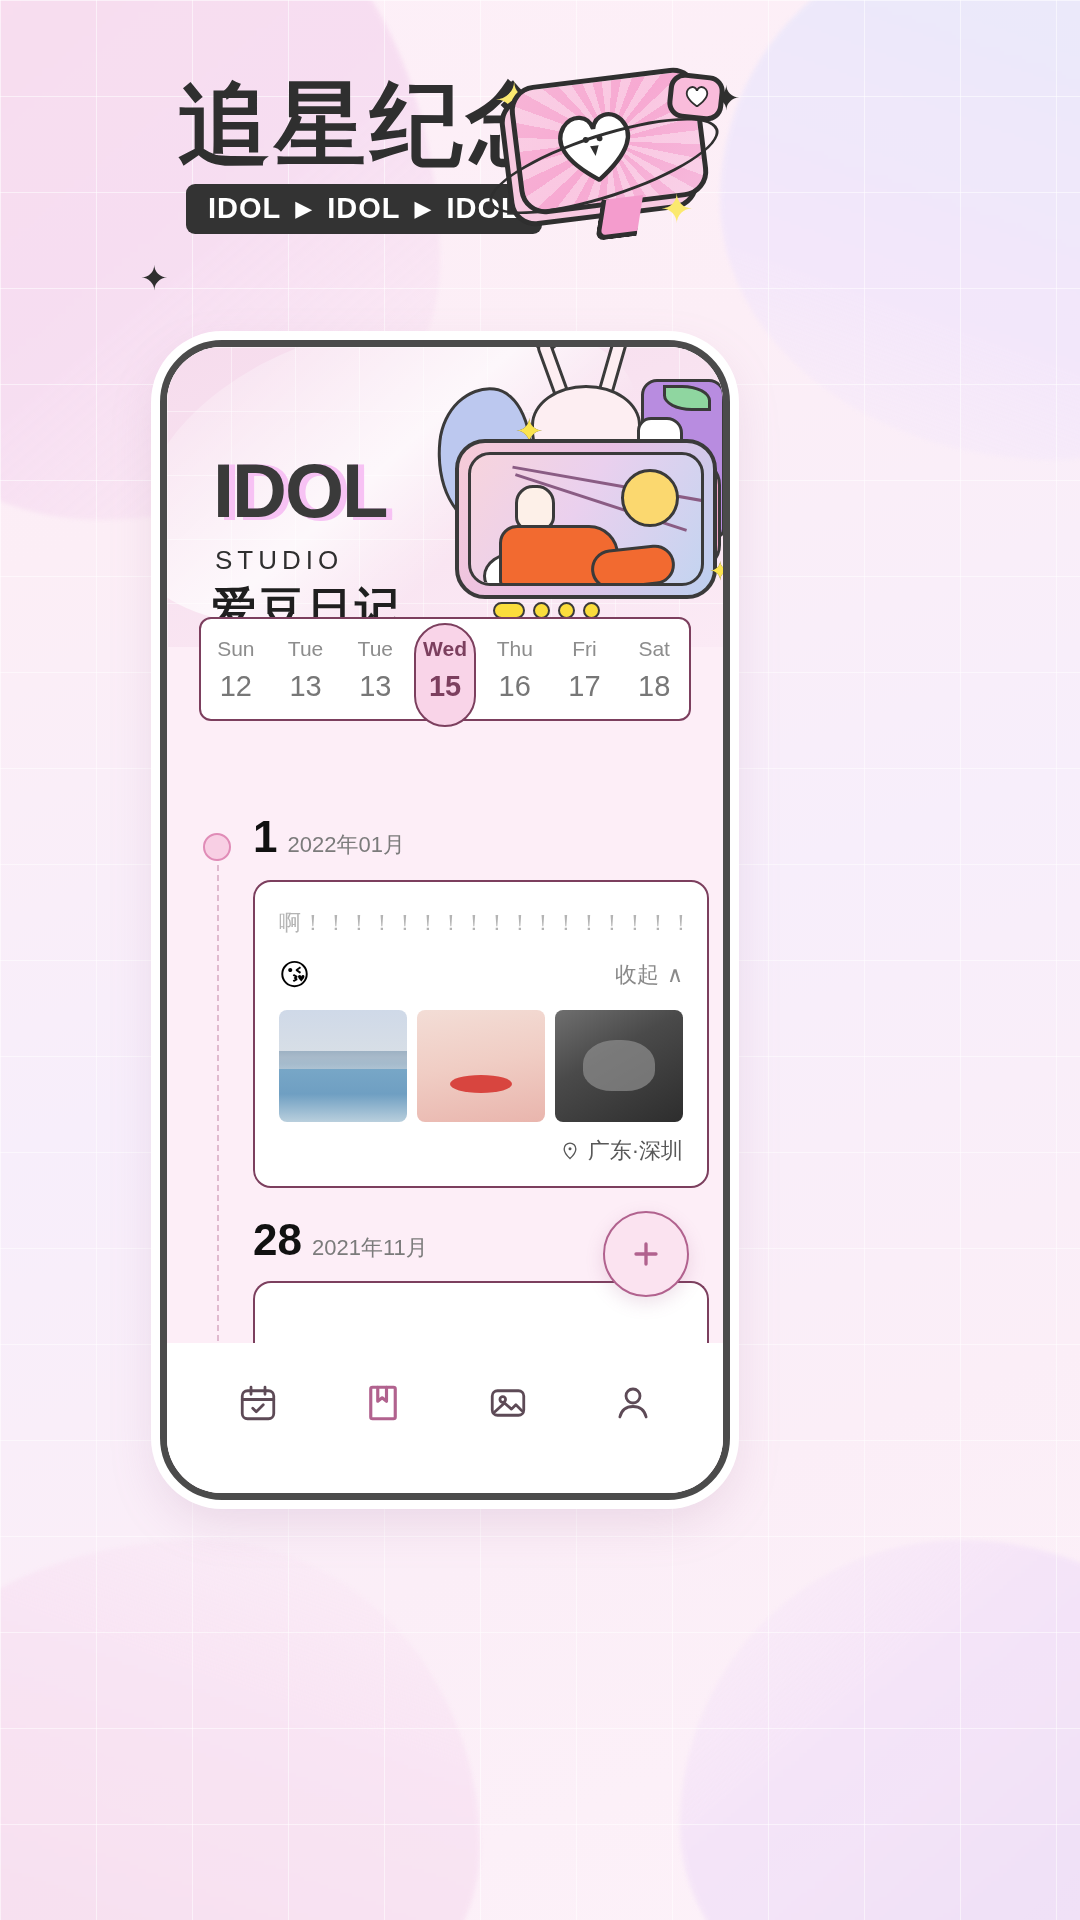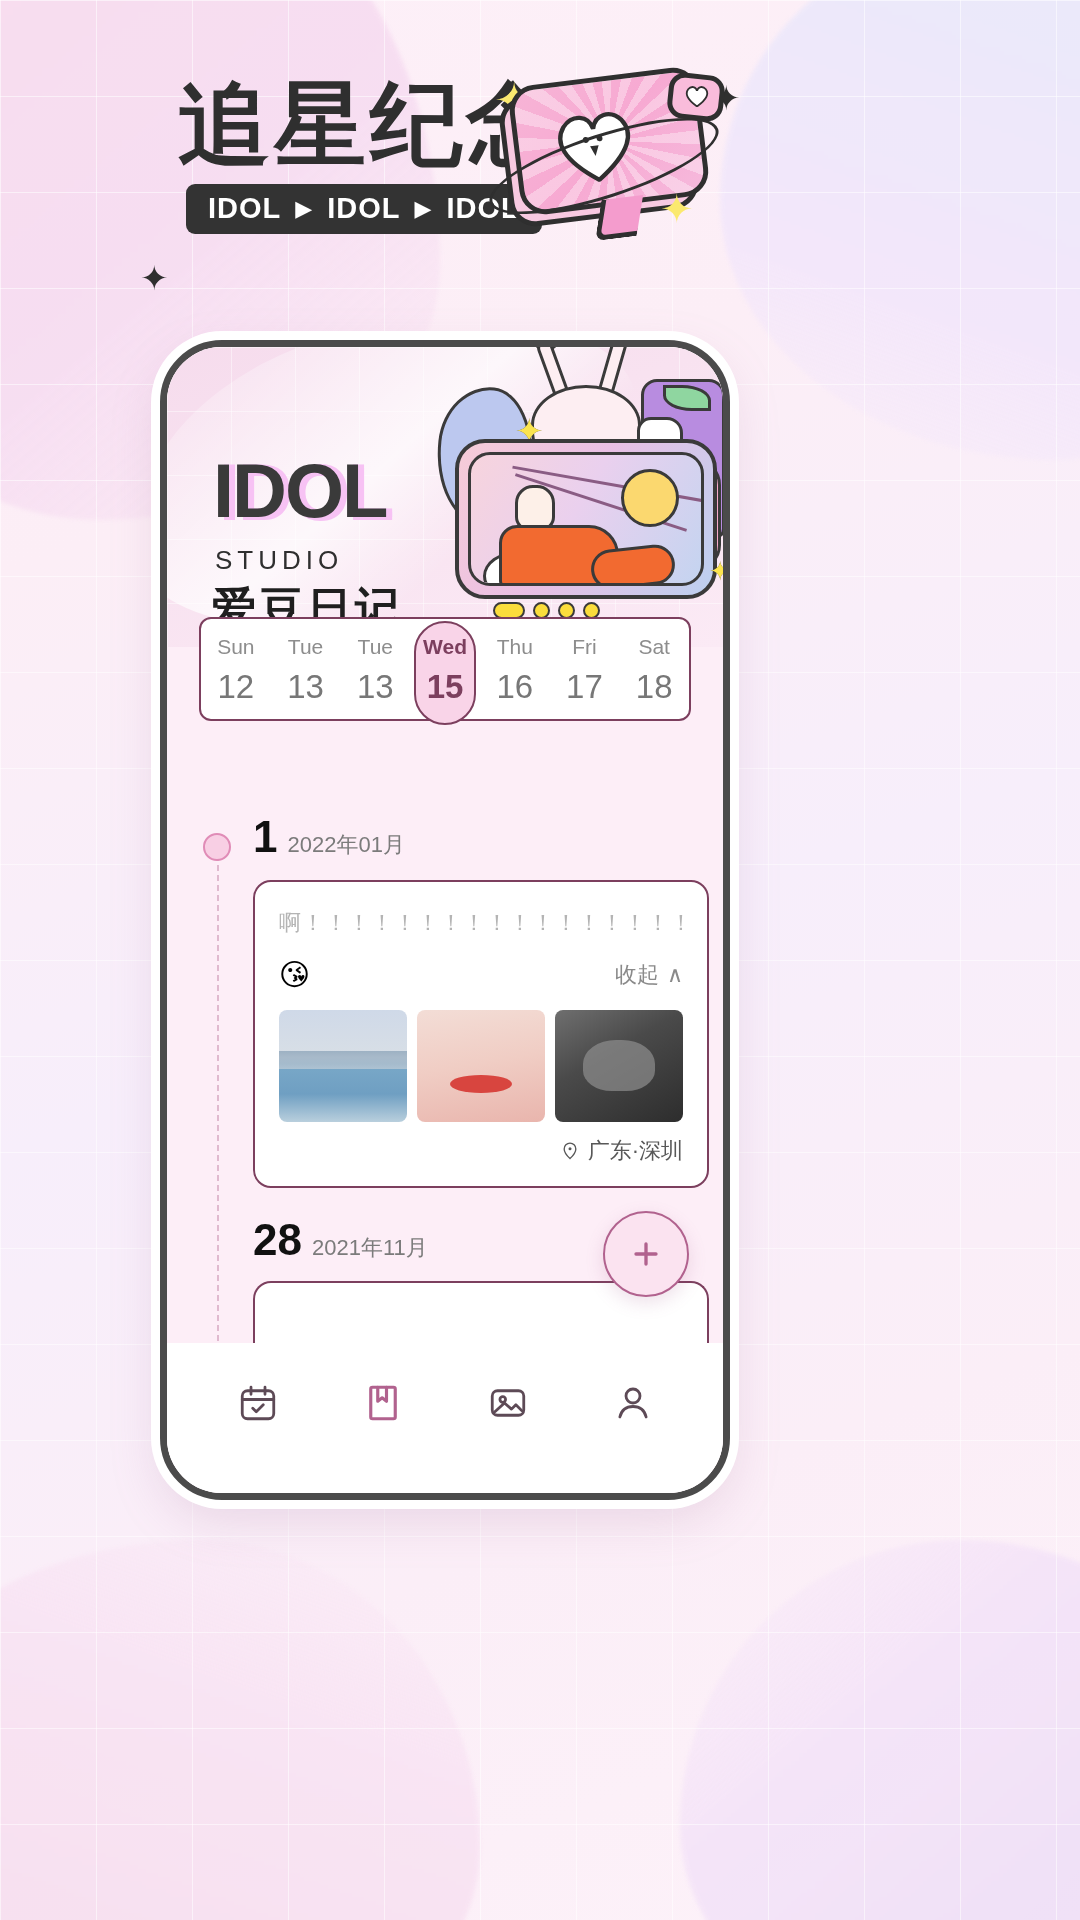--- a/index.html
+++ b/index.html
@@ -265,21 +265,21 @@
     position:absolute; left:32px; top:270px; width:492px; height:104px;
     background:#ffffff; border:2px solid #7c3f5e; border-radius:12px;
     display:flex; align-items:center;
   }
   .day{
     flex:1; text-align:center; position:relative;
     display:flex; flex-direction:column; align-items:center; gap:9px;
     padding-top:2px;
   }
   .day .dn{ font-size:21px; color:#8d8d8d; }
-  .day .dd{ font-size:33px; color:#777777; }
+  .day .dd{ font-size:29px; color:#777777; }
   .day.active .pill{
     position:absolute; left:50%; top:-12px; transform:translateX(-50%);
     width:62px; height:104px; border-radius:32px;
     background:#f9d4e8; border:2px solid #7c3f5e;
   }
   .day.active .dn, .day.active .dd{ position:relative; color:#7c3f5e; font-weight:bold; }
 
   
   .diary-head{
     position:absolute; left:36px; top:400px; width:506px;

